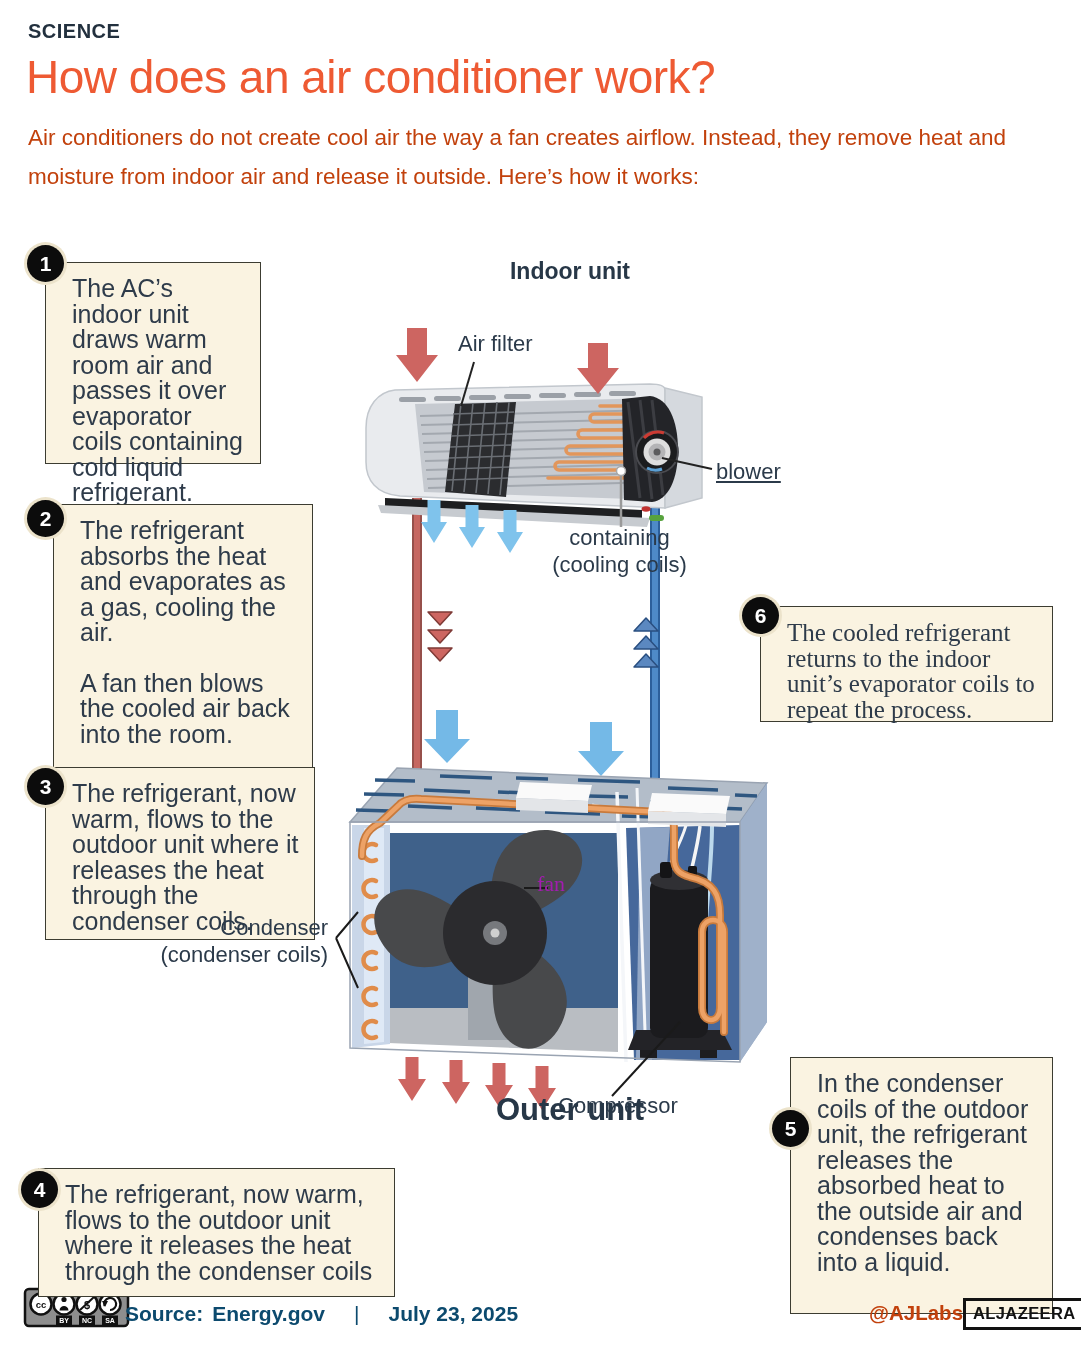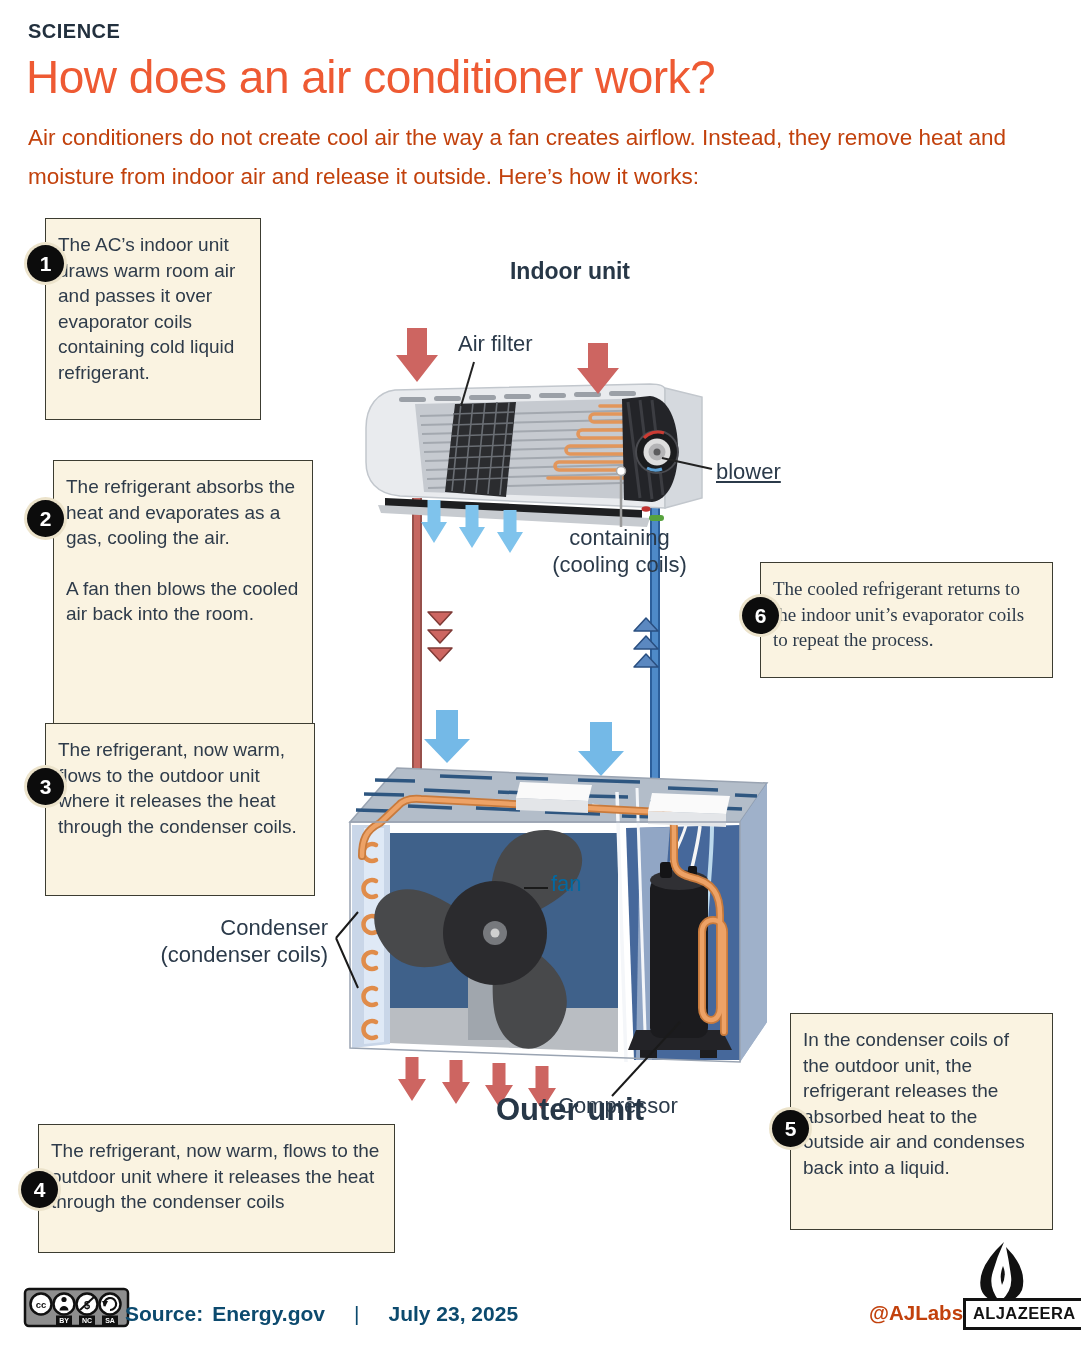--- a/index.html
+++ b/index.html
@@ -4,21 +4,21 @@
 <style>
   html,body{margin:0;padding:0;background:#fff;}
   #page{position:relative;width:1081px;height:1351px;background:#ffffff;overflow:hidden;
         font-family:"Liberation Sans",sans-serif;color:#2b3a4a;}
   #art{position:absolute;left:0;top:0;z-index:0;}
   .abs{position:absolute;z-index:2;}
   .kicker{left:28px;top:20px;font-size:20px;font-weight:800;letter-spacing:.5px;color:#22303e;}
   .title{left:26px;top:50px;font-size:46px;font-weight:500;letter-spacing:-.5px;color:#ee5a33;}
   .intro{left:28px;top:118px;width:1020px;font-size:22.5px;line-height:39px;font-weight:500;color:#c2410c;}
   .stepbox{position:absolute;z-index:1;background:#faf3e1;border:1.6px solid #3c3c31;
-           padding:13px 13px 10px 12px;font-size:19px;line-height:25.5px;font-weight:500;color:#2e3b4a;box-sizing:border-box;}
+           padding:13px 13px 10px 26px;font-size:25px;line-height:25.5px;font-weight:500;color:#2e3b4a;box-sizing:border-box;margin-top:44px;}
   .stepbox p{margin:0;}
   .stepbox p + p{margin-top:25px;}
   .badge{position:absolute;z-index:3;width:37px;height:37px;border-radius:50%;background:#0c0c0c;
          color:#fff;font-size:21px;font-weight:700;display:flex;align-items:center;justify-content:center;
          box-shadow:0 0 0 3px #ece3cb;}
   .dlabel{position:absolute;z-index:2;font-size:22px;font-weight:500;color:#2b3a4a;white-space:nowrap;}
   .dlabel.bold{font-weight:700;color:#273747;}
   .center{text-align:center;}
   .footer-row{left:125px;top:1302px;font-size:21px;color:#0c4a6e;white-space:nowrap;}
   .footer-row .lbl{font-weight:600;}
@@ -300,38 +300,38 @@
   <div class="stepbox" style="left:45px;top:723px;width:270px;height:173px;">
     <p>The refrigerant, now warm, flows to the outdoor unit where it releases the heat through the condenser coils.</p>
   </div>
   <div class="badge" style="left:27px;top:768px;">3</div>
 
   <div class="stepbox" style="left:38px;top:1124px;width:357px;height:129px;">
     <p>The refrigerant, now warm, flows to the outdoor unit where it releases the heat through the condenser coils</p>
   </div>
   <div class="badge" style="left:21px;top:1171px;">4</div>
 
-  <div class="stepbox" style="left:790px;top:1013px;width:263px;height:217px;">
+  <div class="stepbox" style="left:790px;top:1013px;width:263px;height:257px;">
     <p>In the condenser coils of the outdoor unit, the refrigerant releases the absorbed heat to the outside air and condenses back into a liquid.</p>
   </div>
   <div class="badge" style="left:772px;top:1110px;">5</div>
 
   <div class="stepbox" style="left:760px;top:562px;width:293px;height:116px;font-family:Liberation Serif, serif;">
     <p>The cooled refrigerant returns to the indoor unit’s evaporator coils to repeat the process.</p>
   </div>
   <div class="badge" style="left:742px;top:597px;">6</div>
 
   <div class="dlabel bold center" style="left:440px;top:258px;width:260px;font-size:23px;">Indoor unit</div>
   <div class="dlabel" style="left:458px;top:331px;">Air filter</div>
   <div class="dlabel" style="left:716px;top:459px;text-decoration:underline;">blower</div>
   <div class="dlabel center" style="left:517px;top:524px;width:205px;line-height:27px;">
     <div>containing</div>
     <div>(cooling coils)</div>
   </div>
-  <div class="dlabel" style="left:551px;top:871px;color:#0369a1;">fan</div>
+  <div class="dlabel" style="left:537px;top:871px;color:#a21caf;font-family:Liberation Serif, serif;">fan</div>
   <div class="dlabel" style="left:130px;top:914px;width:198px;text-align:right;line-height:27px;">
     <div>Condenser</div>
     <div>(condenser coils)</div>
   </div>
   <div class="dlabel" style="left:558px;top:1093px;">Compressor</div>
   <div class="dlabel bold center" style="left:470px;top:1092px;width:200px;font-size:31px;">Outer unit</div>
 
   <div class="abs footer-row">
     <span class="lbl">Source:</span><span class="val">Energy.gov</span><span class="sep">|</span><span class="date">July 23, 2025</span>
   </div>

